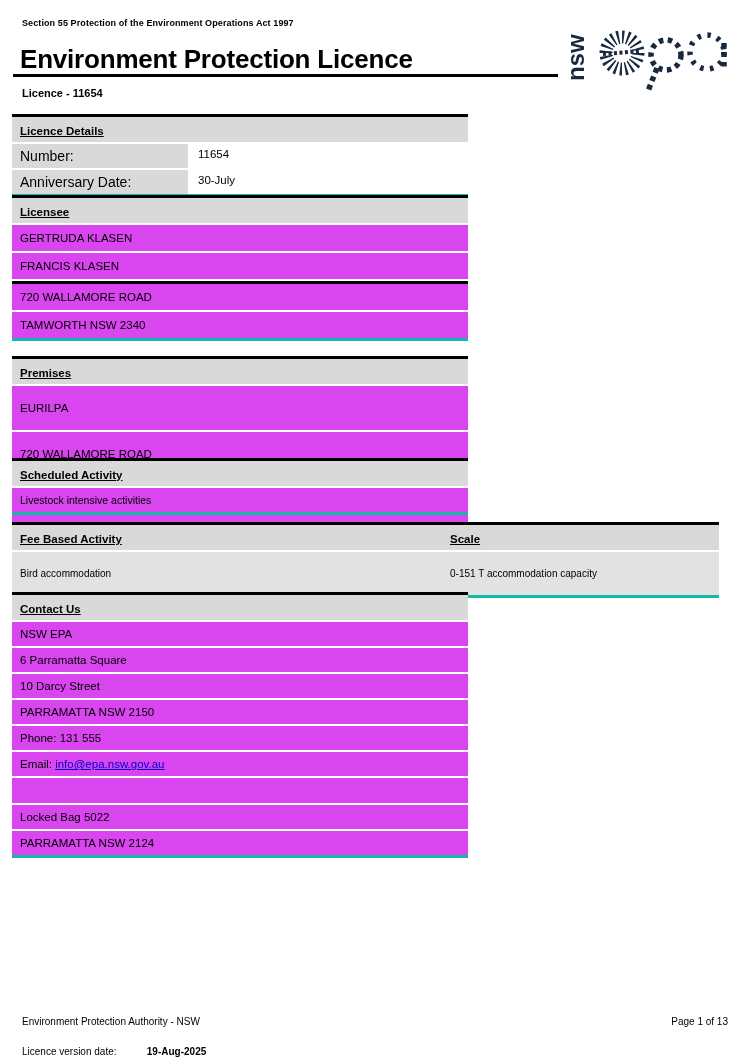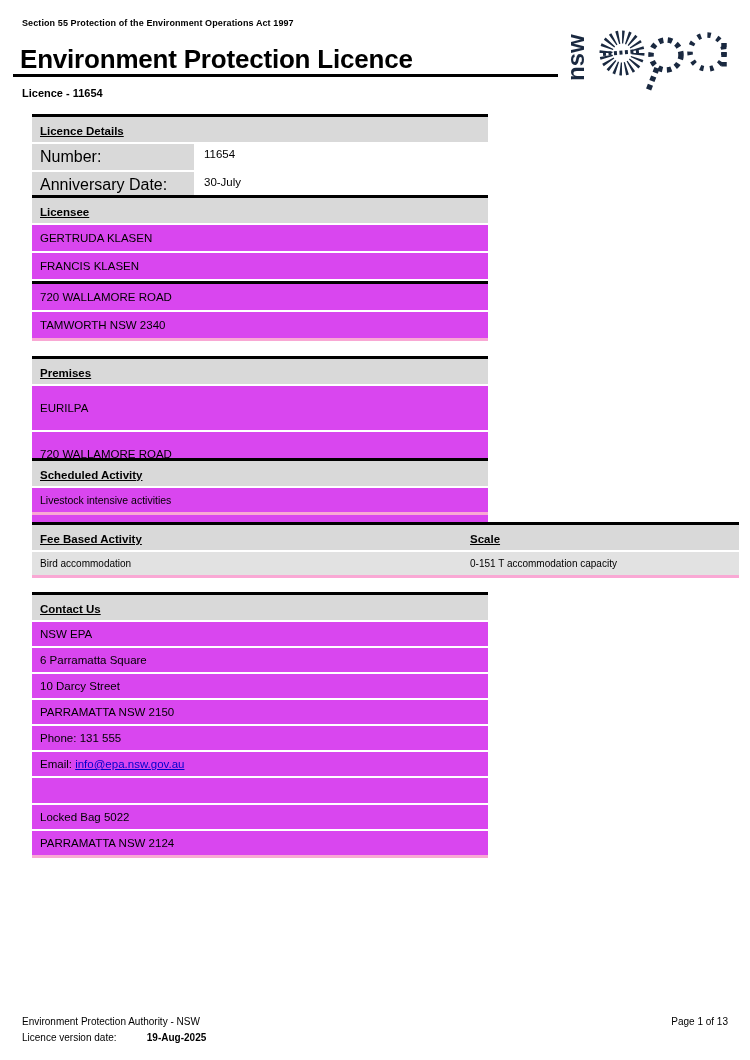--- a/index.html
+++ b/index.html
@@ -7,53 +7,53 @@
   .page { position:relative; width:750px; height:1060px; background:#fff; overflow:hidden; }
 
   .act-line { position:absolute; left:22px; top:18px; font-size:9px; font-weight:bold; letter-spacing:.1px; }
   .main-title { position:absolute; left:20px; top:44px; font-size:26px; font-weight:bold; letter-spacing:-0.2px; white-space:nowrap; }
   .title-rule { position:absolute; left:13px; top:74px; width:545px; height:3px; background:#000; }
   .licence-line { position:absolute; left:22px; top:87px; font-size:11px; font-weight:bold; }
 
   .logo { position:absolute; left:562px; top:13px; width:170px; height:84px; }
 
   
-  .tbl { position:absolute; left:32px; width:456px; border-top:3px solid #000; border-bottom:3px solid #f9a8d4; }
+  .tbl { position:absolute; left:12px; width:456px; border-top:3px solid #000; border-bottom:3px solid #14b8a6; }
   .tbl .hrow { background:#d9d9d9; padding:4px 8px 3px 8px; border-bottom:2px solid #fff; }
   .tbl .hrow .htxt { font-size:11.5px; font-weight:bold; text-decoration:underline; }
   .tbl .row { background:#d946ef; border-bottom:2px solid #fff; padding:6px 8px; font-size:11.5px; }
   .tbl .row:last-child { border-bottom:none; }
   .tbl .divider { height:3px; background:#000; }
 
   
   .kv { display:flex; border-bottom:2px solid #fff; background:#fff; }
   .kv:last-child { border-bottom:none; }
-  .kv .k { width:162px; background:#d9d9d9; padding:4px 8px; font-size:16px; }
+  .kv .k { width:176px; background:#d9d9d9; padding:4px 8px; font-size:14px; }
   .kv .v { flex:1; background:#ffffff; padding:4px 10px; font-size:11.5px; }
 
   #tbl-licence-details { top:114px; }
   #tbl-licensee { top:195px; }
   #tbl-licensee .row { padding:7px 8px; }
   #tbl-premises { top:344px;margin-top:12px; }
   #tbl-premises .row { padding:16px 8px; }
   #tbl-scheduled { top:458px; }
   #tbl-scheduled .row { font-size:10.5px; padding:6px 8px; }
   #tbl-fee { top:522px; width:707px; }
   #tbl-fee .hrow, #tbl-fee .frow { display:flex; }
   #tbl-fee .hrow .c1 { width:430px; }
-  #tbl-fee .frow { background:#e2e2e2; font-size:10px; padding:6px 8px; }
+  #tbl-fee .frow { background:#e2e2e2; font-size:10px; padding:16px 8px; }
   #tbl-fee .frow .c1 { width:430px; }
   #tbl-contact { top:592px; }
   #tbl-contact .row { padding:6px 8px; }
   #tbl-contact .row.blank { height:27px; }
   a.email-link { color:#0000cc; text-decoration:underline; }
 
   .footer { position:absolute; left:22px; right:22px; top:1016px; font-size:10px; }
   .footer .line1 { display:flex; justify-content:space-between; }
-  .footer .line2 { margin-top:5px; }
+  .footer .line2 { margin-top:19px; }
   .footer .vlabel { display:inline-block; width:122px; }
   .footer .vdate { font-weight:bold; }
 </style>
 </head>
 <body>
 
 <div class="page">
 
   <div class="act-line">Section 55 Protection of the Environment Operations Act 1997</div>
 

